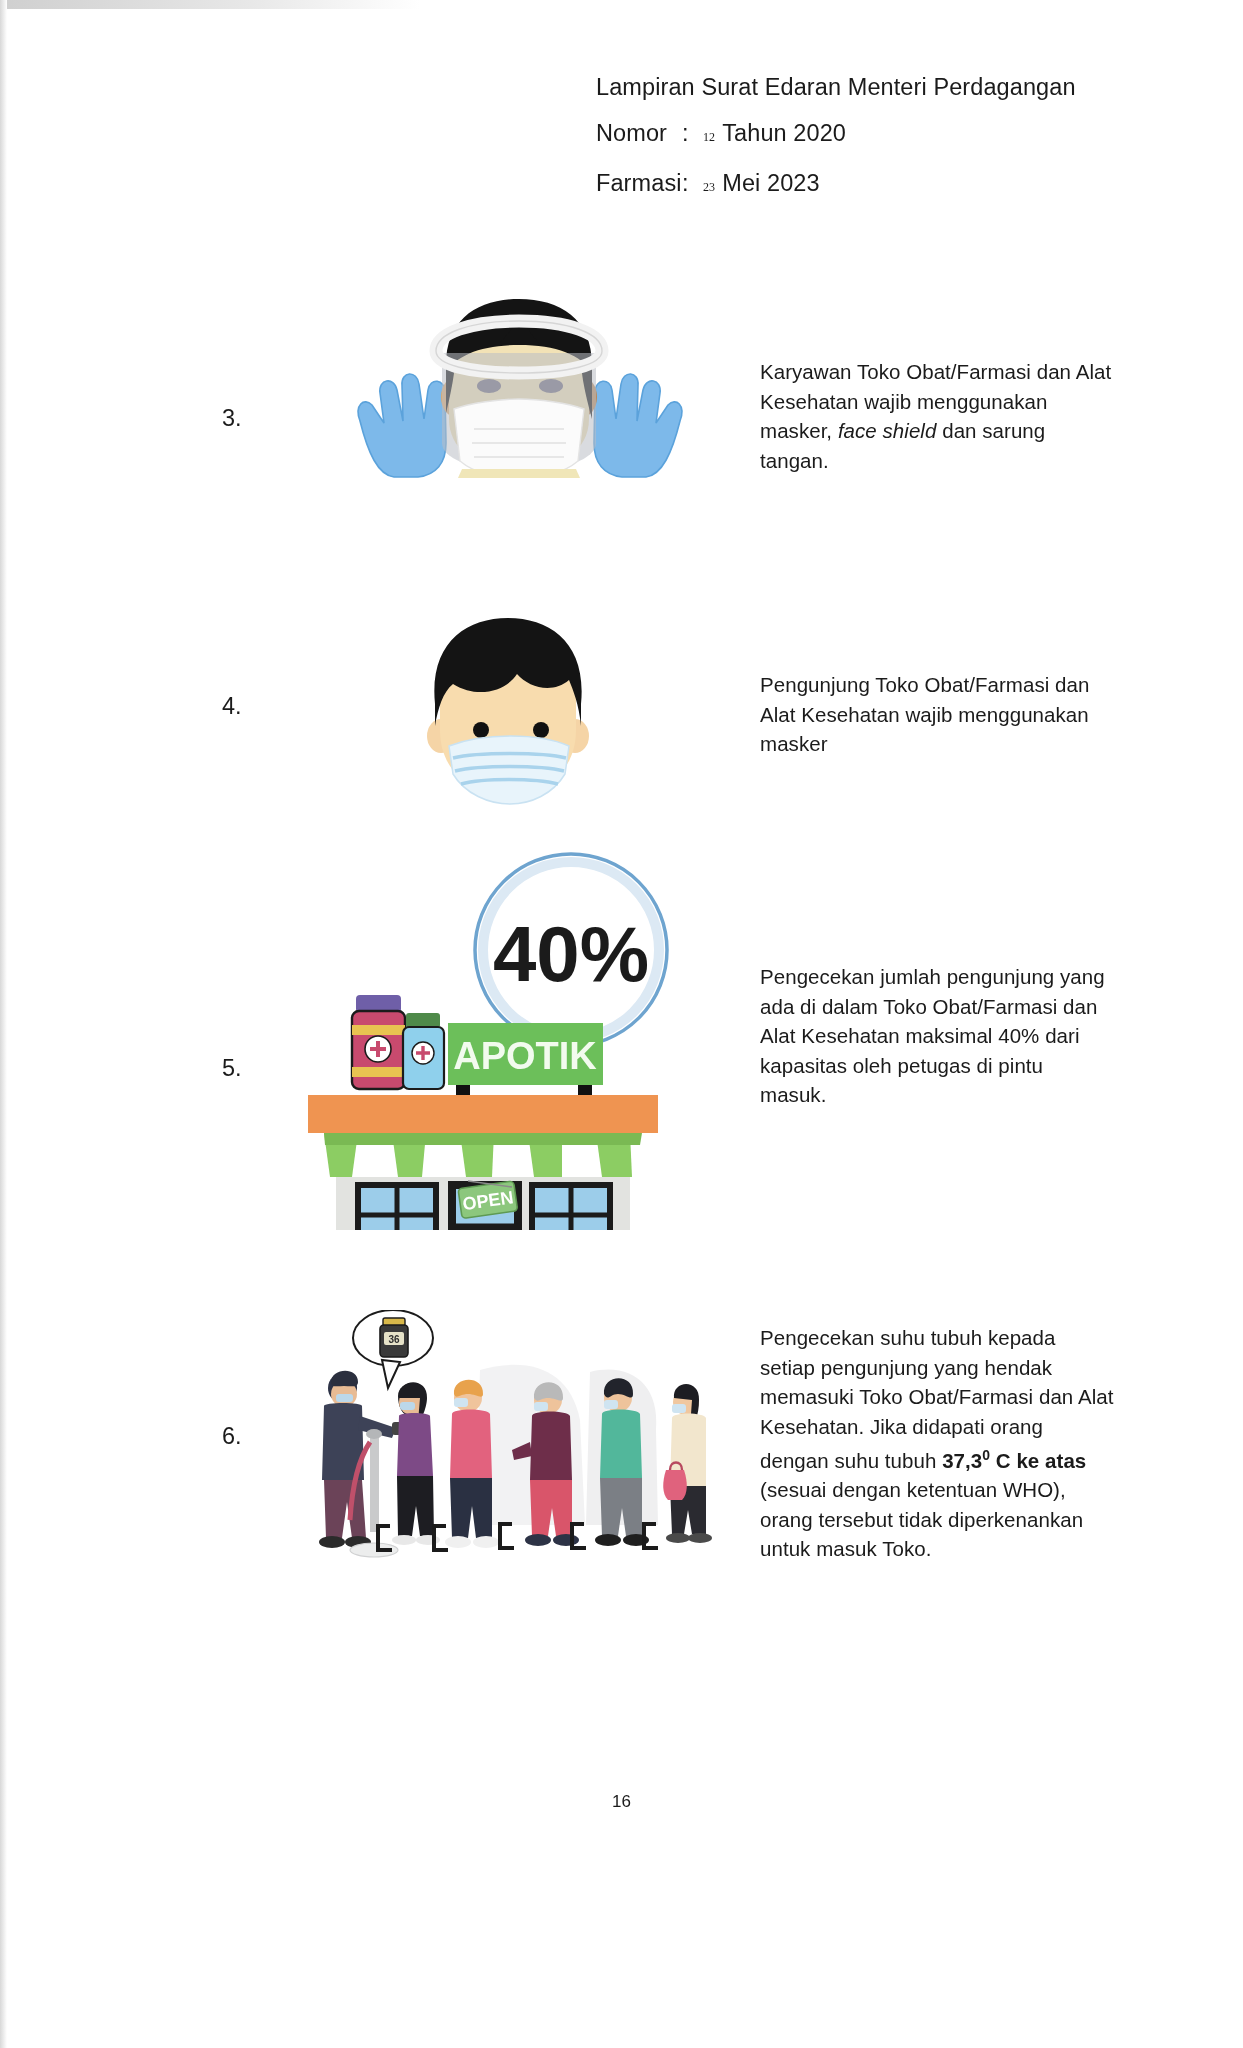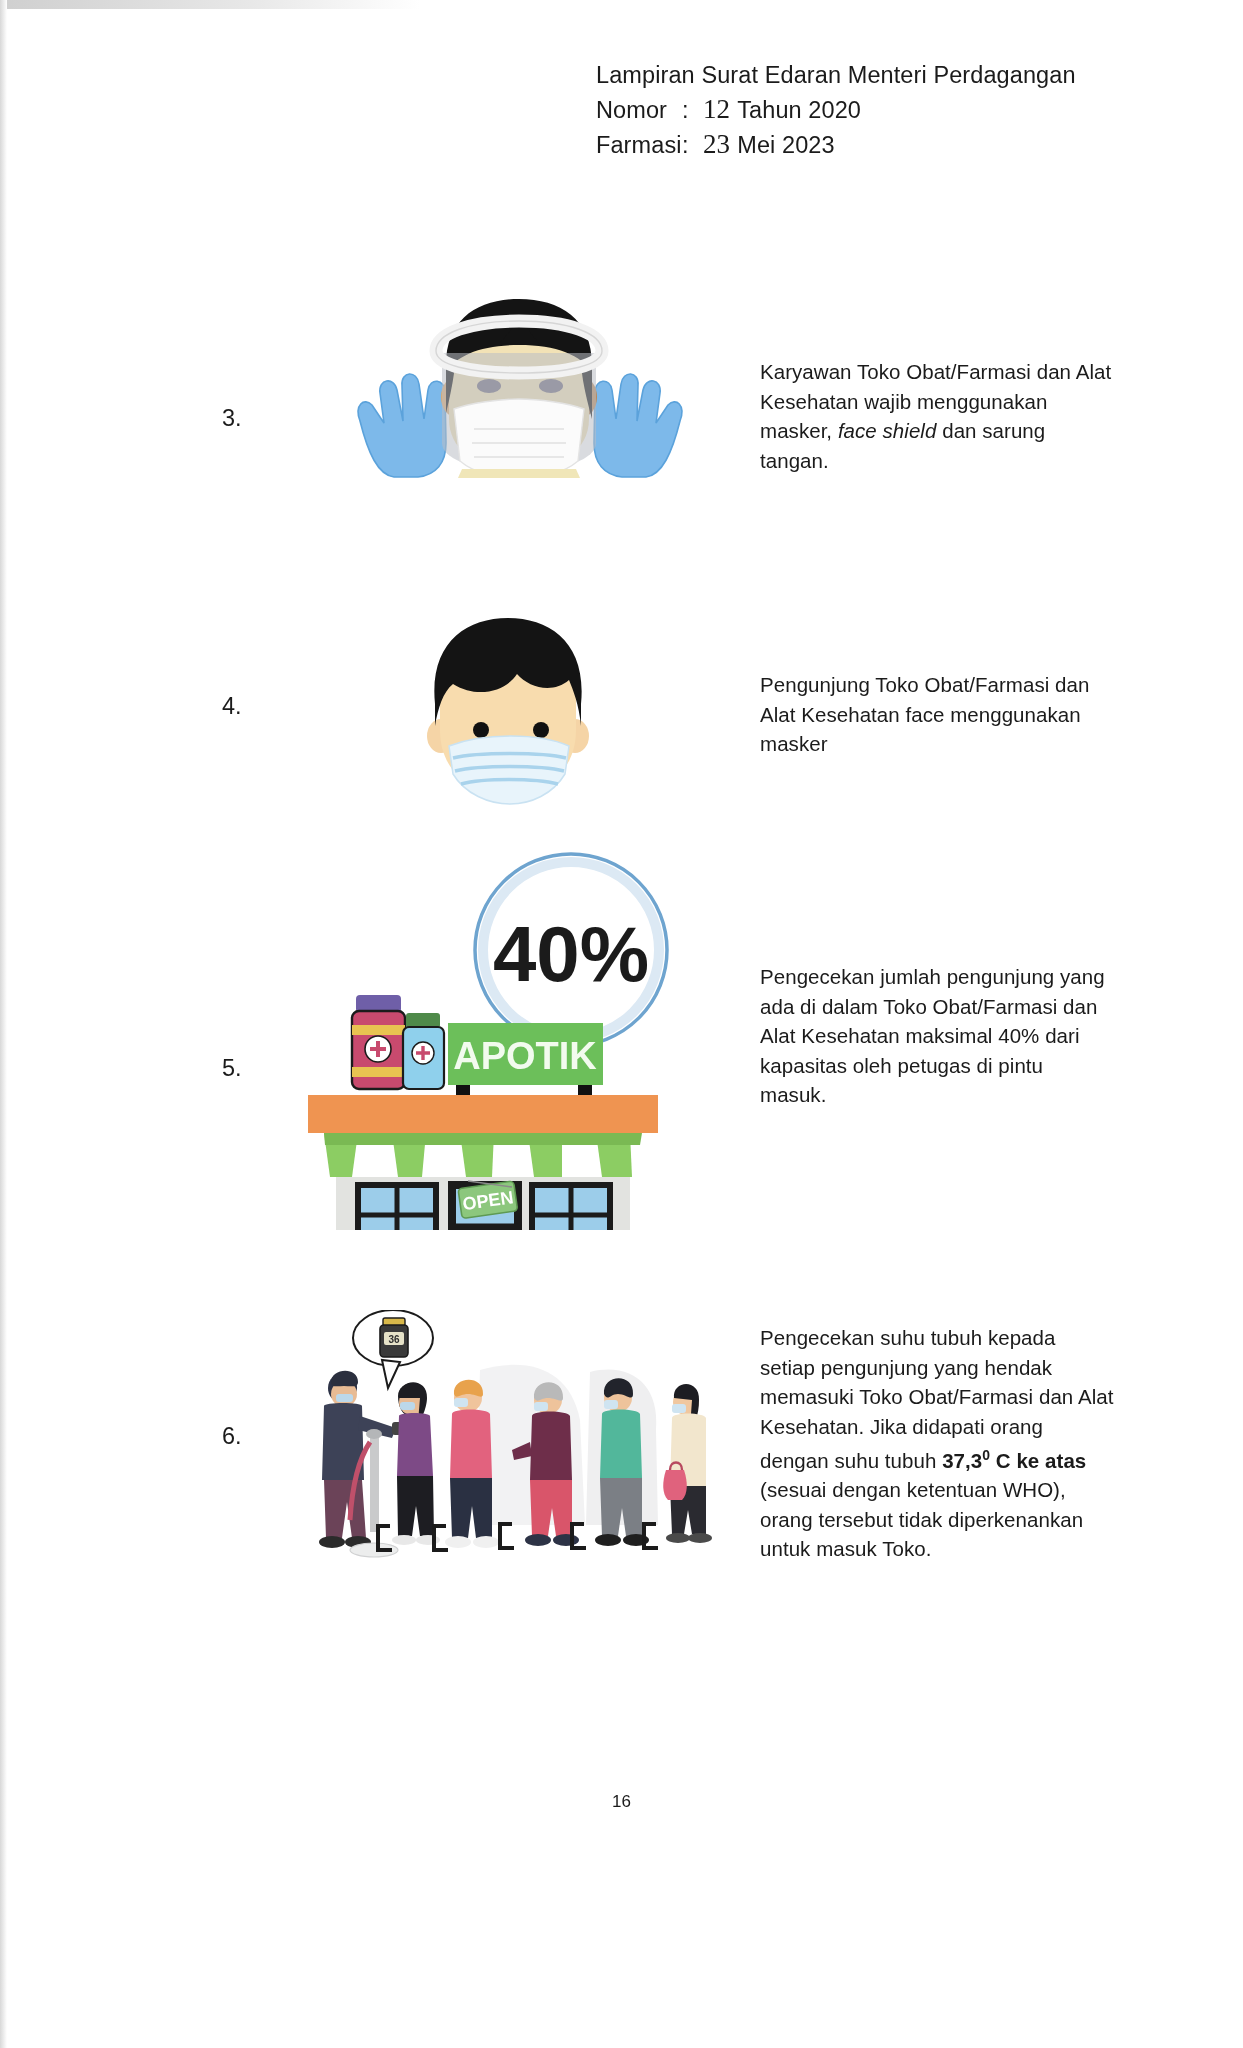--- a/index.html
+++ b/index.html
@@ -37,28 +37,28 @@
   
   .doc-header {
     position: absolute;
     left: 596px;
     top: 58px;
     font-size: 23.5px;
     line-height: 34px;
     color: #1b1b1b;
     letter-spacing: 0.1px;
   }
-  .doc-header .hline { white-space: nowrap; }
+  .doc-header .hline { white-space: nowrap; margin-top: 12px; }
   .lbl { display: inline-block; }
   .lbl-nomor { width: 86px; }
   .lbl-tanggal { width: 86px; }
   .colon { display: inline-block; width: 20px; }
   .fillval {
     font-family: "Liberation Serif", serif;
-    font-size: 27px;
+    font-size: 12px;
     padding: 0 7px 0 1px;
   }
   .item-num {
     position: absolute;
     font-size: 23.5px;
     color: #1b1b1b;
   }
   .item-text {
     position: absolute;
     width: 355px;
@@ -153,21 +153,21 @@
       <path d="M104 116 C120 110 150 106 169 106 C188 106 218 110 234 116 L228 168 C214 180 190 186 169 186 C148 186 124 180 110 168 Z" fill="#fbfbfb" stroke="#e3e3e3" stroke-width="1.4"></path>
       <line x1="124" y1="136" x2="214" y2="136" stroke="#e0e0e0" stroke-width="1.6"></line>
       <line x1="122" y1="150" x2="216" y2="150" stroke="#e0e0e0" stroke-width="1.6"></line>
       <line x1="124" y1="164" x2="214" y2="164" stroke="#e0e0e0" stroke-width="1.6"></line>
 
       <path d="M112 176 L226 176 L230 185 L108 185 Z" fill="#f0e6b8"></path>
     </svg>
   </div>
 
   <div class="item-num" style="left:222px; top:693px;">4.</div>
-  <div class="item-text" style="left:760px; top:670px;">Pengunjung Toko Obat/Farmasi dan Alat Kesehatan face menggunakan masker</div>
+  <div class="item-text" style="left:760px; top:670px;">Pengunjung Toko Obat/Farmasi dan Alat Kesehatan wajib menggunakan masker</div>
 
   <div class="figure" id="fig4">
     <svg width="230" height="200" viewBox="0 0 230 200">
 
       <ellipse cx="48" cy="128" rx="14" ry="17" fill="#f5d4a6"></ellipse>
       <ellipse cx="182" cy="128" rx="14" ry="17" fill="#f5d4a6"></ellipse>
 
       <path d="M47 84 C47 40 76 14 115 14 C154 14 183 40 183 84 L183 122 C183 162 154 186 115 186 C76 186 47 162 47 122 Z" fill="#f8dcae"></path>
 
       <path d="M42 96 C36 36 72 10 115 10 C158 10 194 36 188 96 L188 118 C186 96 180 82 176 72 C160 86 136 80 124 66 C114 82 86 92 60 76 C50 84 45 100 42 118 Z" fill="#141414"></path>

